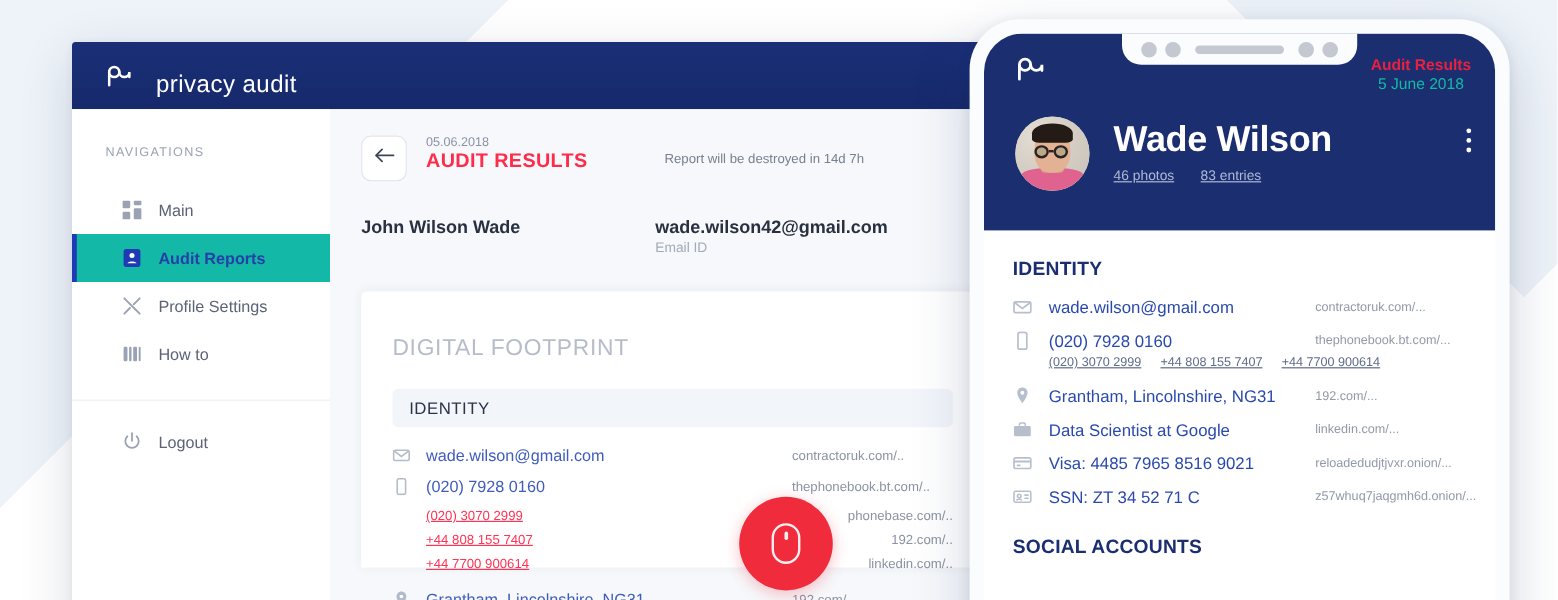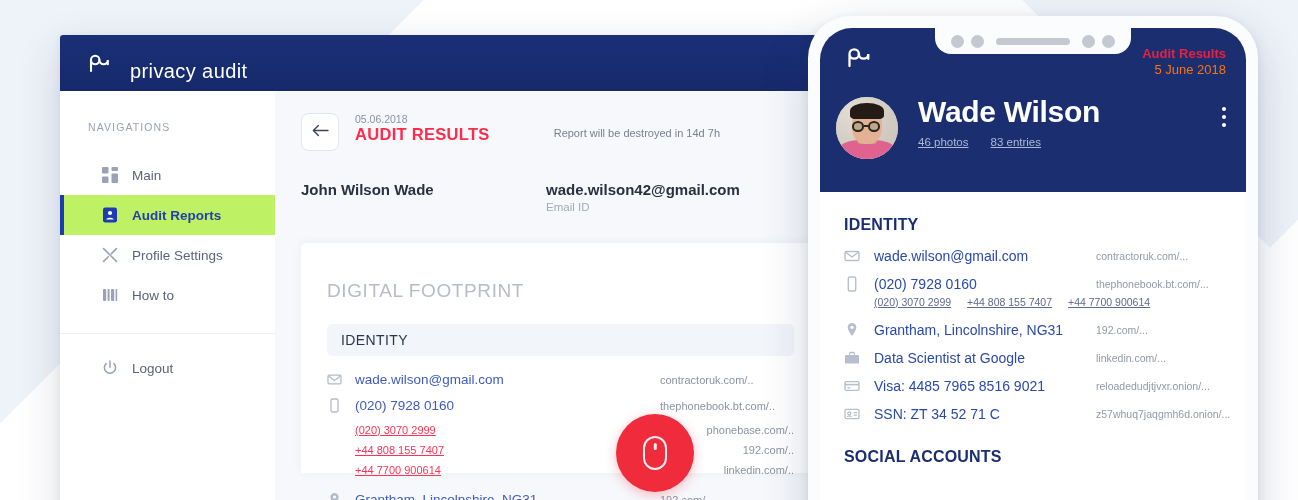--- a/index.html
+++ b/index.html
@@ -48,21 +48,21 @@
   
   .sidebar { width:215px; background:#ffffff; flex:0 0 215px; padding-top:30px; }
   .nav-caption {
     font-size:10.5px; letter-spacing:1.1px; color:#9aa2b4;
     padding-left:28px; margin-bottom:22px; text-transform:uppercase;
   }
   .nav-item {
     display:flex; align-items:center; height:40px; padding-left:42px;
     font-size:13.5px; color:#5b6376; position:relative; cursor:pointer;
   }
-  .nav-item.active { background:#bef264; color:#2540a8; font-weight:600; }
+  .nav-item.active { background:#14b8a6; color:#2540a8; font-weight:600; }
   .nav-item.active:before {
     content:""; position:absolute; left:0; top:0; bottom:0; width:4px; background:#1f3bb3;
   }
   .nav-ico { width:16px; height:16px; margin-right:14px; flex:0 0 16px; display:block; }
   .nav-sep { height:1px; background:#edeff4; margin:18px 0 14px 0; }
 
   
   .content { flex:1; background:#f6f8fb; padding:22px 0 0 26px; position:relative; }
   .crumb-row { display:flex; align-items:flex-start; }
   .back-btn {
@@ -134,22 +134,22 @@
     width:196px; height:26px; background:#fbfcfd;
     border-radius:0 0 16px 16px; display:flex; align-items:center;
     justify-content:center; gap:7px; z-index:5;
   }
   .notch-dot { width:13px; height:13px; border-radius:50%; background:#c4c9d1; }
   .notch-bar { width:74px; height:7px; border-radius:4px; background:#c4c9d1; margin:0 5px; }
   .ph-top-row { display:flex; align-items:flex-start; justify-content:space-between; padding:18px 20px 0 26px; }
   .ph-logo { width:34px; height:22px; position:relative; }
   .ph-audit { text-align:right; line-height:1.25; }
   .ph-audit-title { font-size:13px; font-weight:700; color:#e8213f; }
-  .ph-audit-date { font-size:13px; color:#f97316; }
-  .ph-profile { display:flex; padding:18px 20px 0 16px; }
+  .ph-audit-date { font-size:13px; color:#14b8a6;text-align:center; }
+  .ph-profile { display:flex; align-items:center; padding:18px 20px 0 26px; }
   .avatar {
     width:62px; height:62px; border-radius:50%; flex:0 0 62px; margin-right:20px;
     overflow:hidden; position:relative; background:#cfc7bd;
   }
   .av-wall { position:absolute; inset:0; background:
      radial-gradient(circle at 30% 25%, #e4ded6 0%, #d5cec4 45%, #c9c1b6 100%); }
   .av-shirt { position:absolute; left:6%; bottom:0; width:88%; height:30%;
      background:#e0638f; border-radius:40% 40% 0 0; }
   .av-neck { position:absolute; left:34%; bottom:24%; width:32%; height:16%; background:#d6a184; border-radius:4px;}
   .av-face { position:absolute; left:26%; top:18%; width:48%; height:58%;

